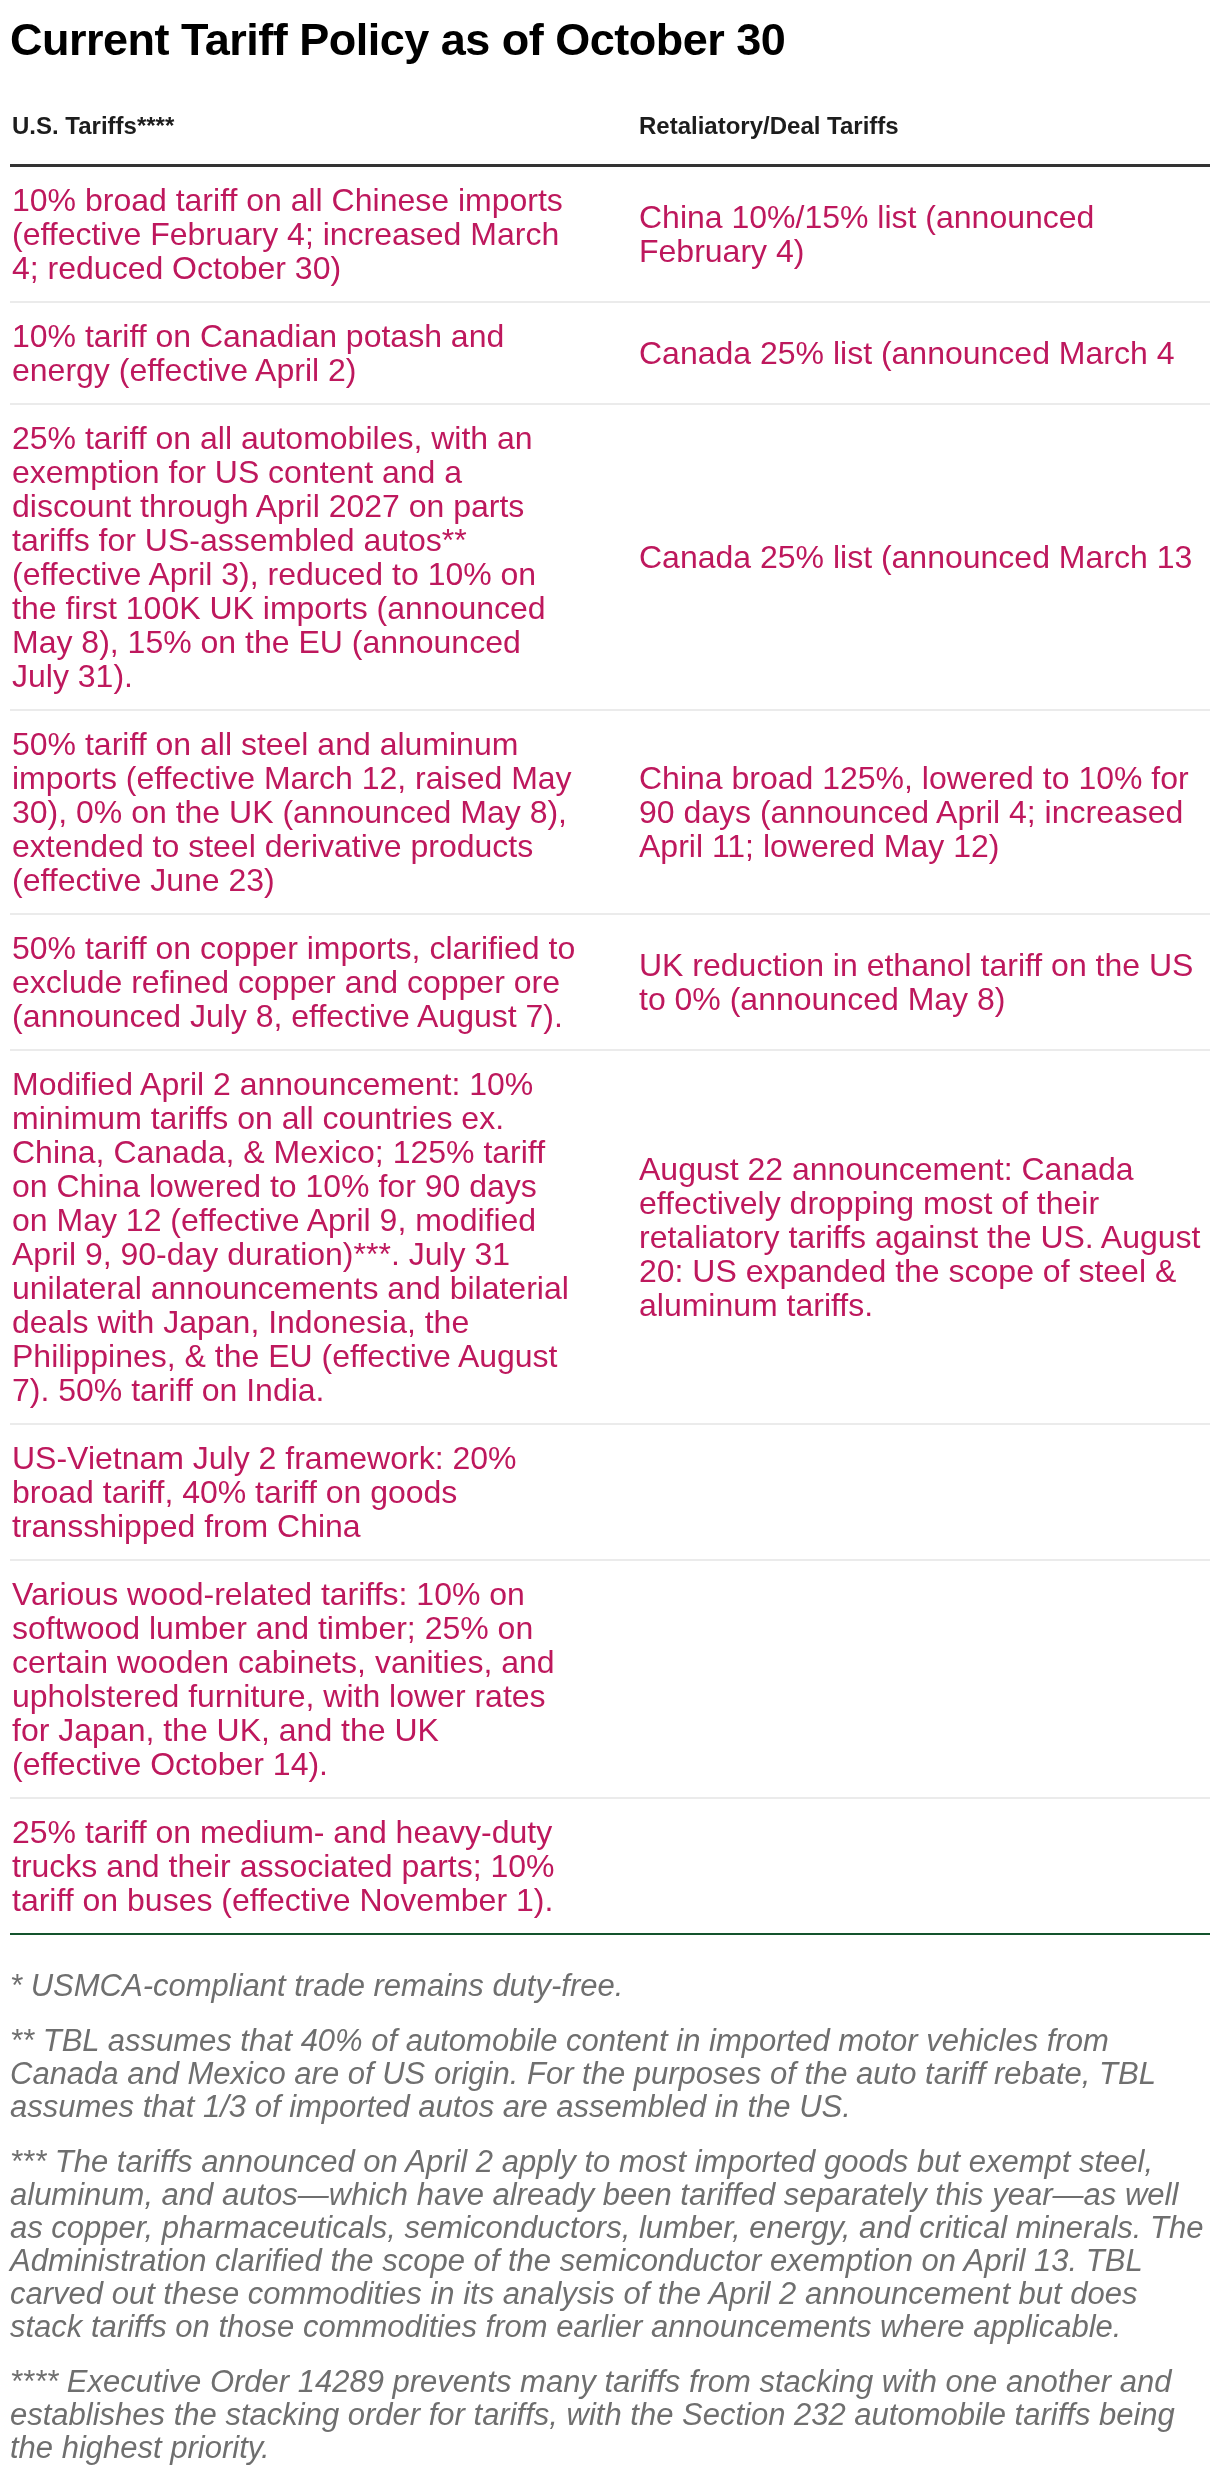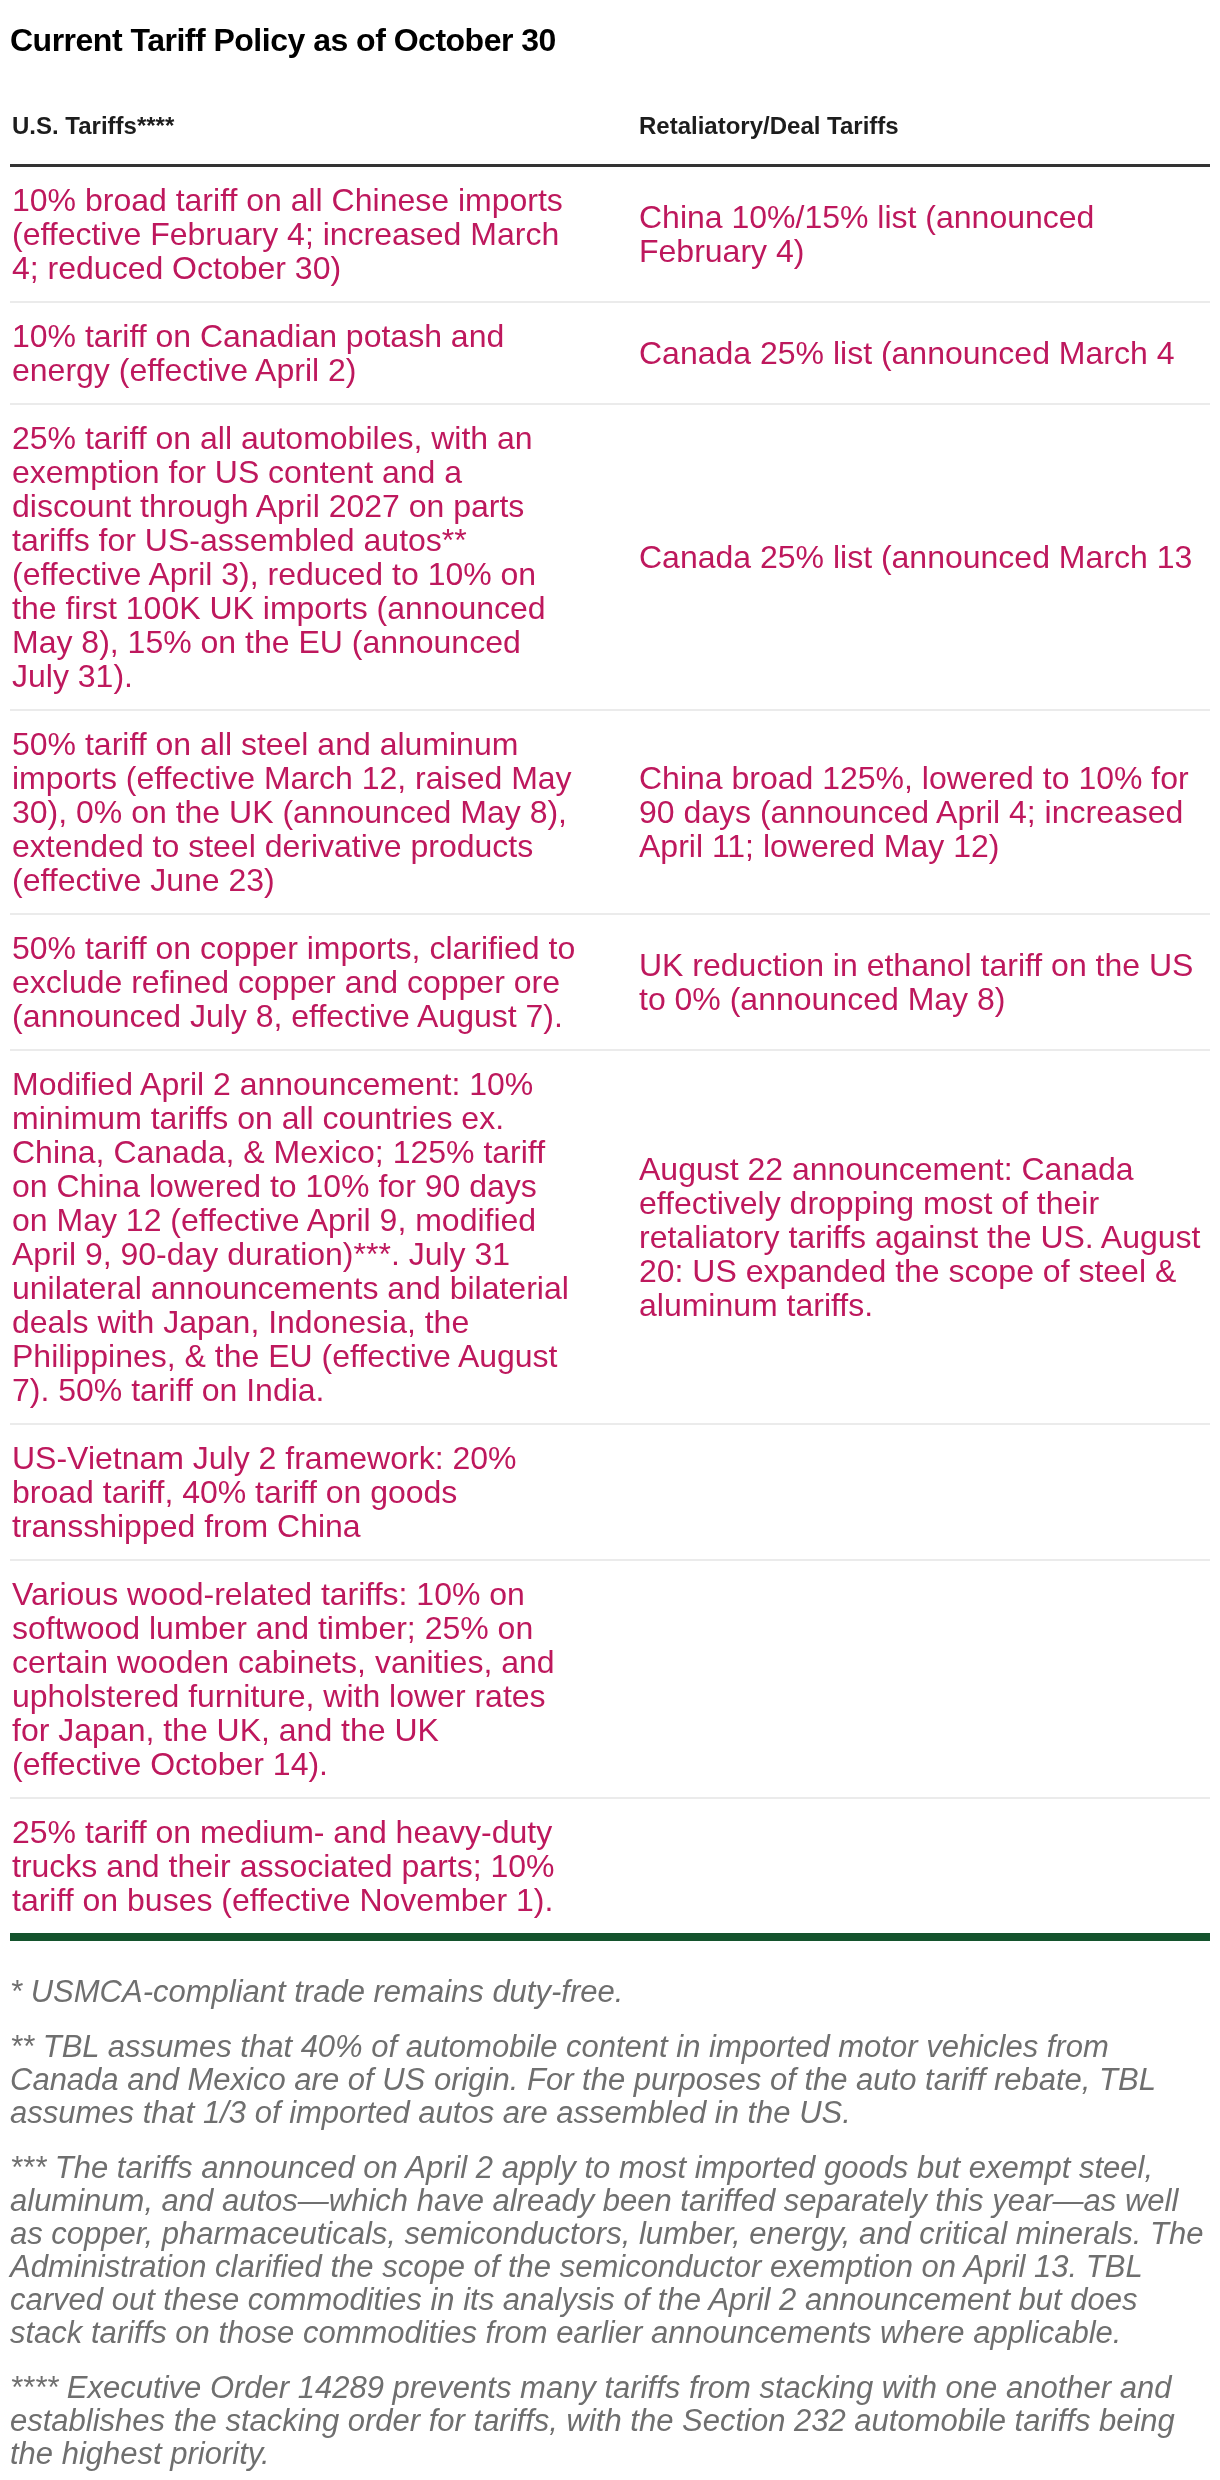--- a/index.html
+++ b/index.html
@@ -11,21 +11,21 @@
     overflow: hidden;
     font-family: "Liberation Sans", "DejaVu Sans", sans-serif;
   }
   .page {
     box-sizing: border-box;
     width: 1220px;
     padding: 12px 10px 0 10px;
   }
   h1.title {
     margin: 0;
-    font-size: 32px;
+    font-size: 45px;
     line-height: 56px;
     font-weight: bold;
     color: #000000;
     letter-spacing: -0.5px;
   }
   table.tariff-table {
     width: 100%;
     border-collapse: collapse;
     margin-top: 40px;
     table-layout: fixed;
@@ -45,21 +45,21 @@
   table.tariff-table td {
     vertical-align: middle;
     font-size: 32px;
     line-height: 34px;
     color: #be185d;
     padding: 16px 0;
   }
   table.tariff-table td.us-cell { padding-left: 2px; padding-right: 52px; }
   table.tariff-table td.ret-cell { padding-left: 10px; padding-right: 8px; }
   table.tariff-table tbody tr + tr td { border-top: 2px solid #ebebeb; }
-  table.tariff-table tbody tr:last-child td { border-bottom: 8px solid #14532d; }
+  table.tariff-table tbody tr:last-child td { border-bottom: 2px solid #14532d; }
   .notes {
     margin-top: 34px;
     color: #6f6f6f;
     font-style: italic;
   }
   .notes p {
     margin: 0 0 22px 0;
     font-size: 31px;
     line-height: 33px;
   }

